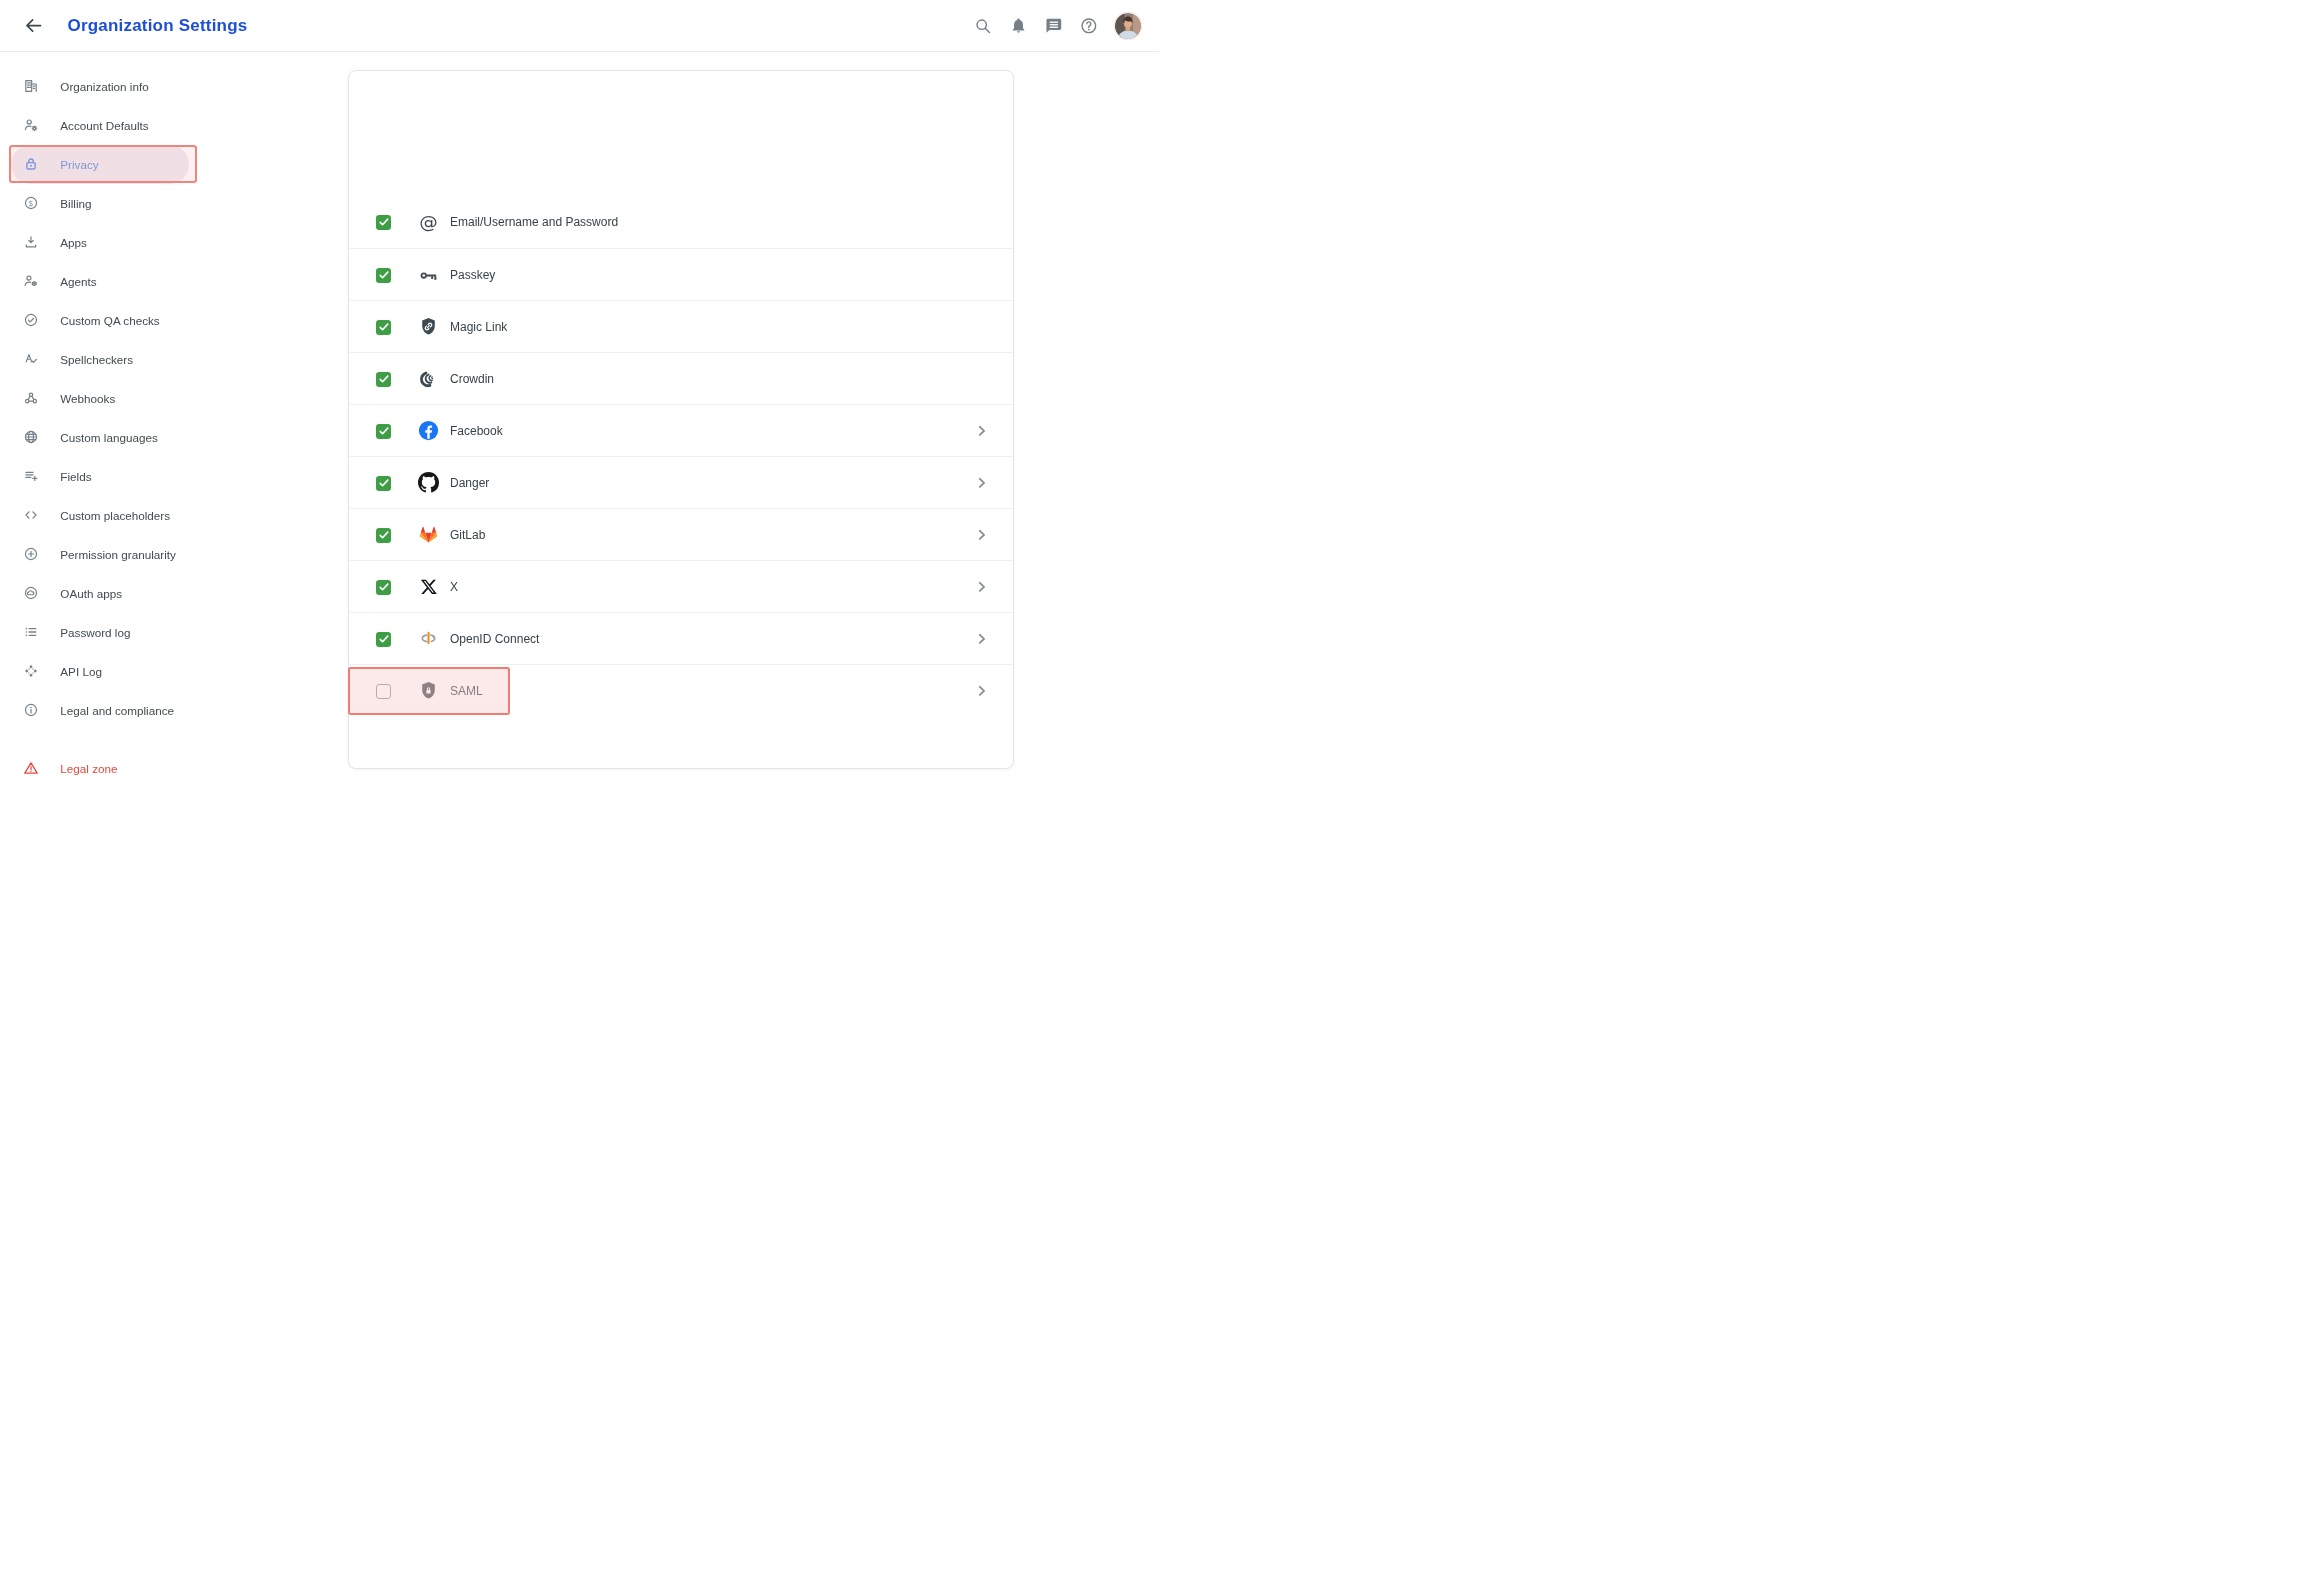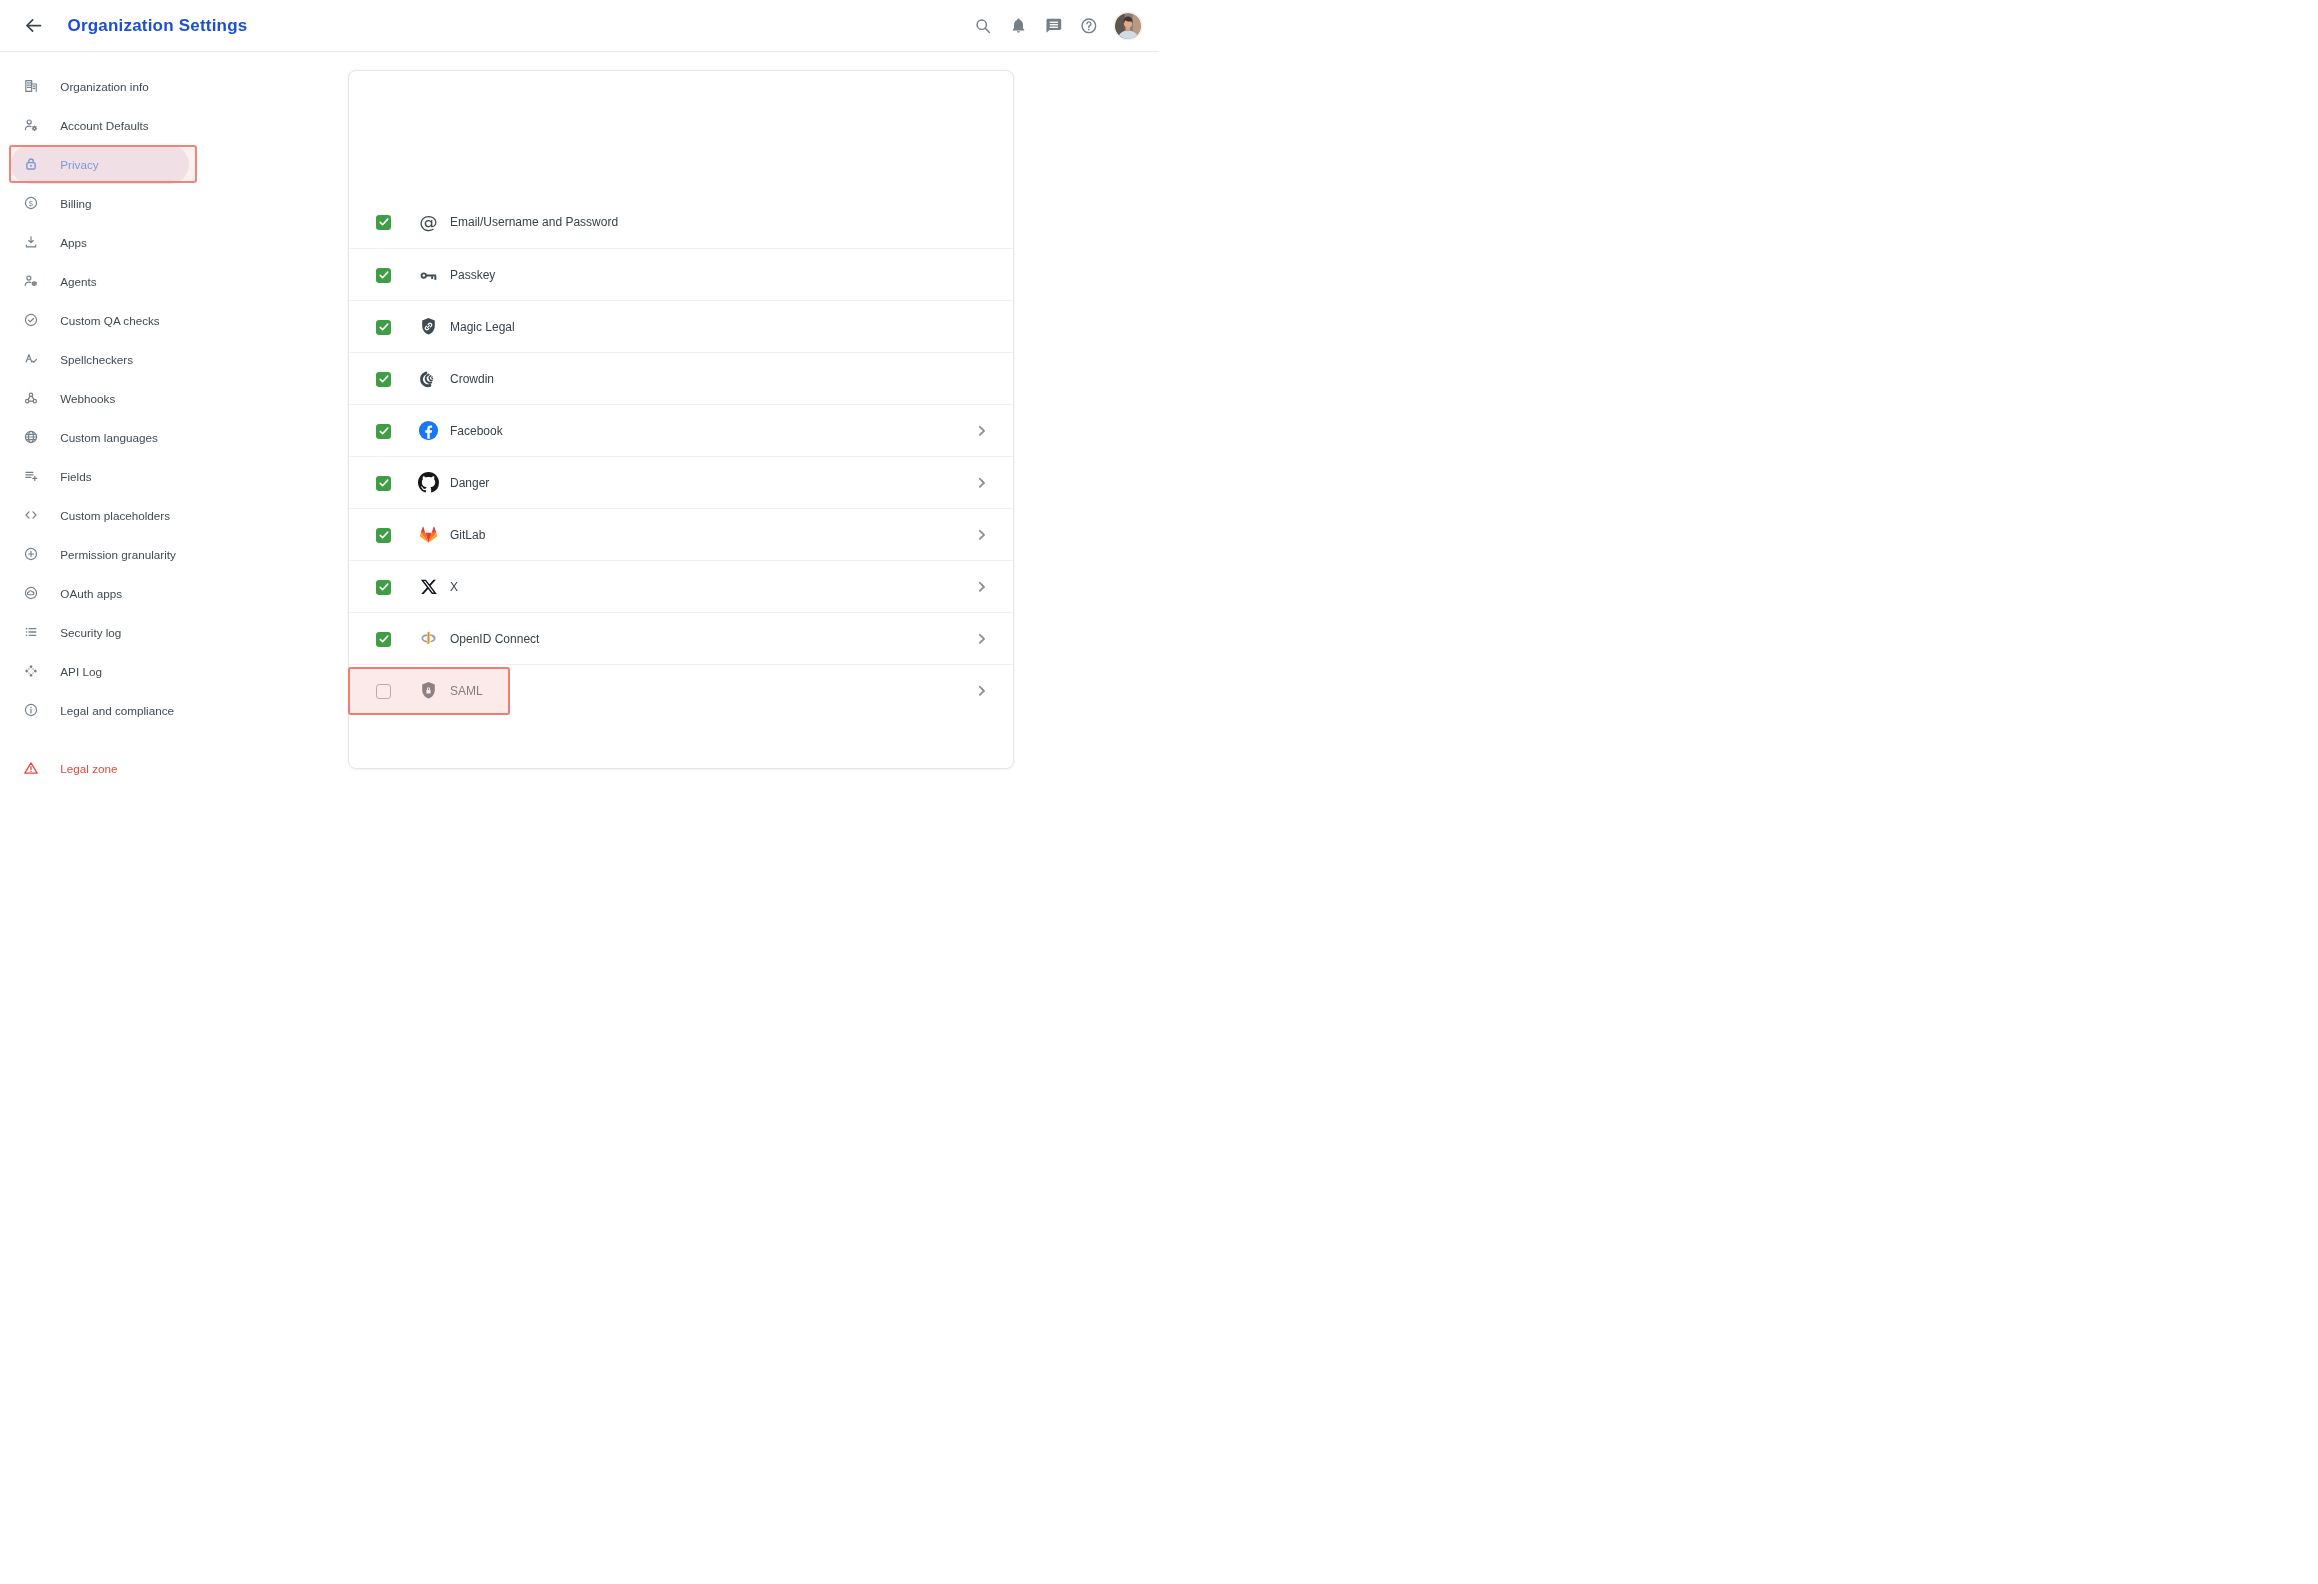--- a/index.html
+++ b/index.html
@@ -311,21 +311,21 @@
             <g fill="#75808a">
               <circle cx="5.2" cy="7" r="1.2"></circle>
               <circle cx="5.2" cy="12" r="1.2"></circle>
               <circle cx="5.2" cy="17" r="1.2"></circle>
             </g>
             <g stroke="#75808a" stroke-width="1.9" stroke-linecap="round">
               <path d="M9.2 7h10M9.2 12h10M9.2 17h10"></path>
             </g>
           </svg>
         </span>
-    <span class="side-label">Security log</span>
+    <span class="side-label">Password log</span>
   </div>
   <div class="side-item">
 
     <span class="side-icon">
           <svg width="16" height="16" viewBox="0 0 24 24">
             <g fill="#75808a">
               <rect x="10.2" y="3.8" width="3.6" height="3.6" transform="rotate(45 12 5.6)"></rect>
               <rect x="3.8" y="10.2" width="3.6" height="3.6" transform="rotate(45 5.6 12)"></rect>
               <rect x="16.6" y="10.2" width="3.6" height="3.6" transform="rotate(45 18.4 12)"></rect>
               <rect x="10.2" y="16.6" width="3.6" height="3.6" transform="rotate(45 12 18.4)"></rect>
@@ -407,21 +407,21 @@
     <span class="row-icon">
               <svg width="21" height="21" viewBox="0 0 24 24">
                 <path d="M12 2.4l7.2 2.6v6c0 4.8-3 8.7-7.2 10.2C7.8 19.7 4.8 15.8 4.8 11v-6z" fill="#3e4a52"></path>
                 <g stroke="#fff" stroke-width="1.5" fill="none" stroke-linecap="round">
                   <path d="M11 13l2-2"></path>
                   <path d="M11.6 9.7l.8-.8a1.9 1.9 0 0 1 2.7 2.7l-.8.8"></path>
                   <path d="M12.4 14.3l-.8.8a1.9 1.9 0 0 1-2.7-2.7l.8-.8"></path>
                 </g>
               </svg>
             </span>
-    <span class="row-label">Magic Legal</span>
+    <span class="row-label">Magic Link</span>
 
   </div>
   <div class="row">
     <span class="checkbox checked">
               <svg width="12" height="12" viewBox="0 0 24 24">
                 <path d="M4.5 12.8l4.6 4.6L19.5 6.2" stroke="#fff" stroke-width="3.2" fill="none" stroke-linecap="round" stroke-linejoin="round"></path>
               </svg>
             </span>
     <span class="row-icon">
               <svg width="22" height="22" viewBox="0 0 26 26">

